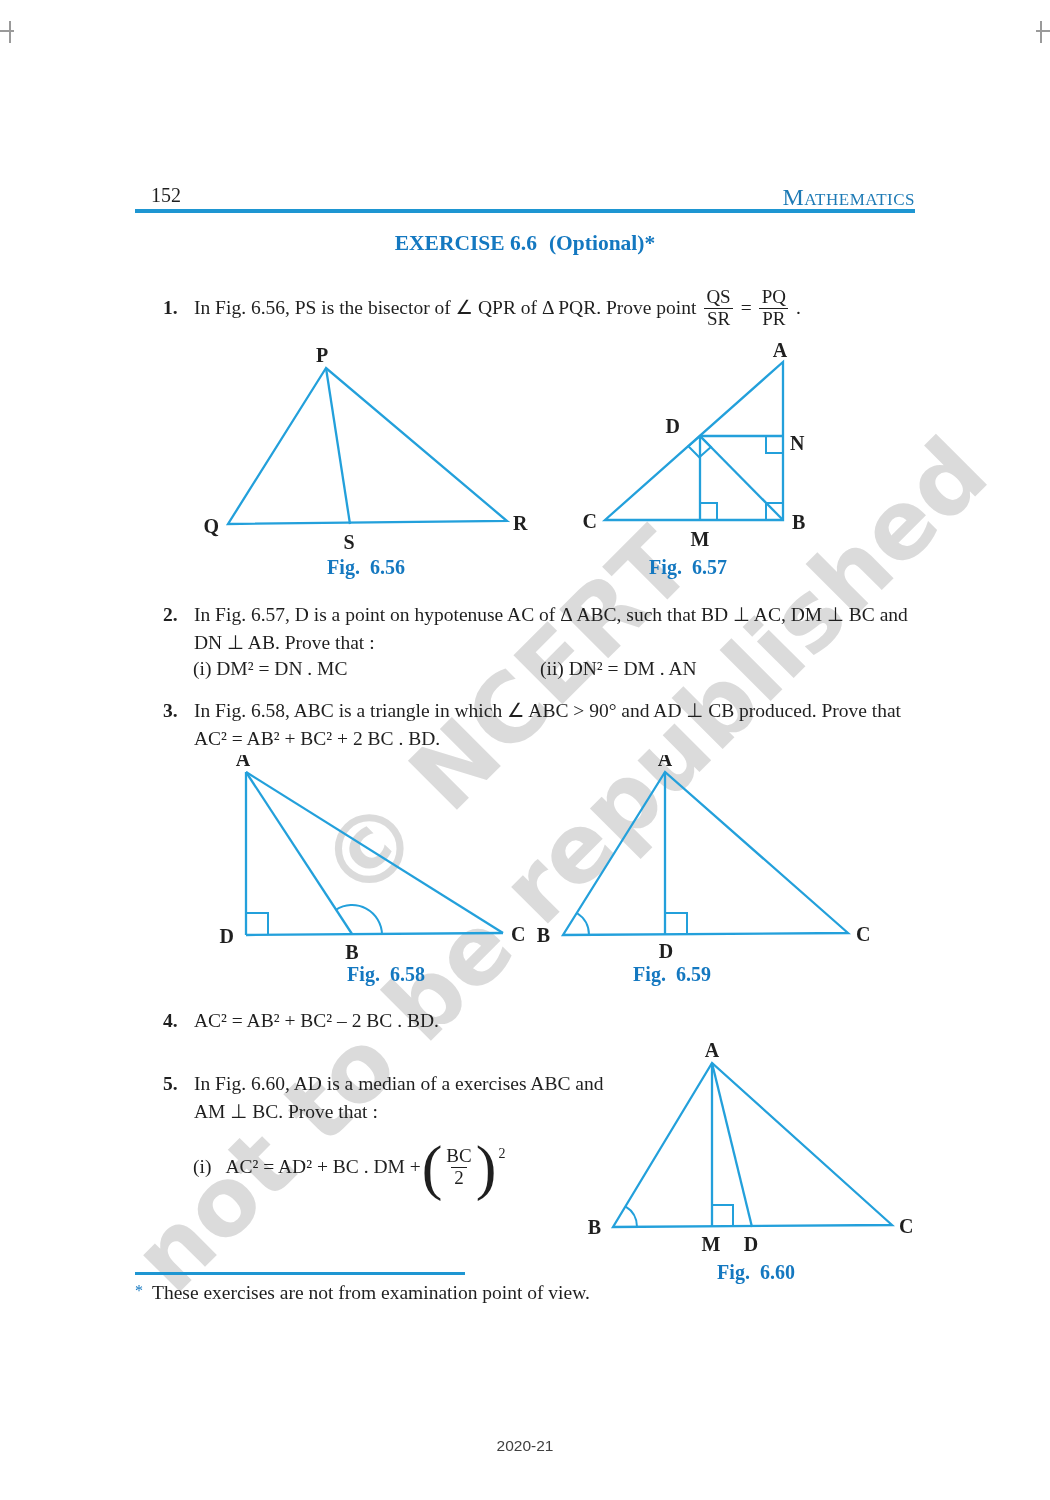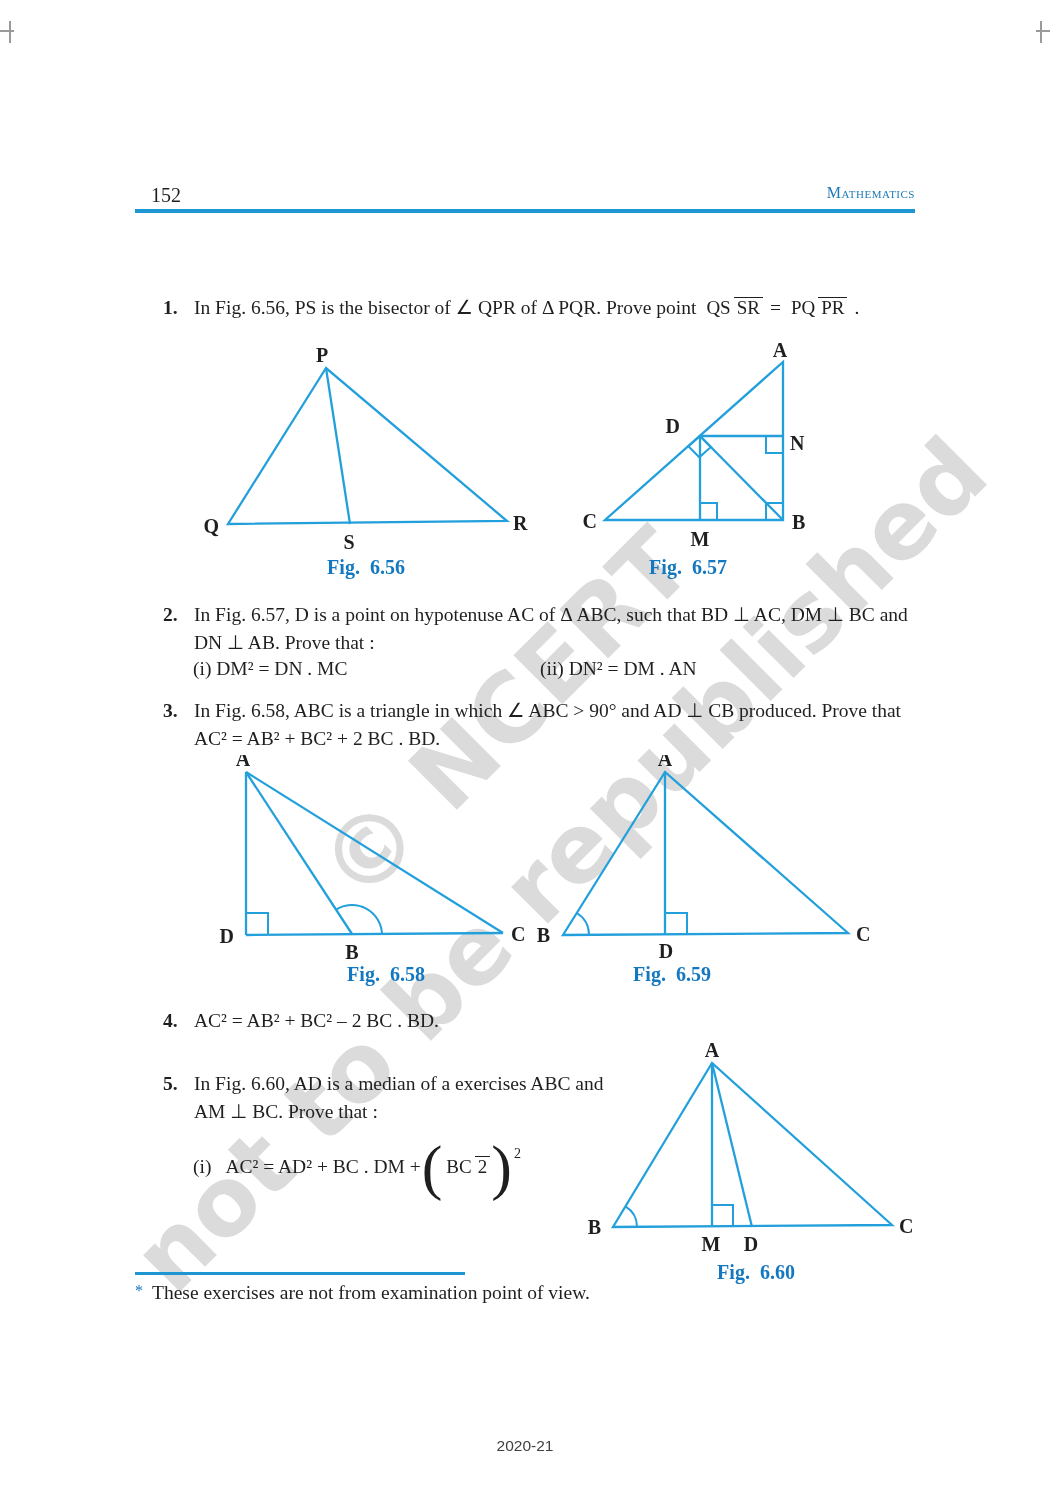--- a/index.html
+++ b/index.html
@@ -8,21 +8,21 @@
     font-family:"Liberation Serif", serif; color:#1f1f1f; overflow:hidden;
   }
   .abs { position:absolute; }
 
   
   .crop { position:absolute; background:#9a9a9a; z-index:1; }
 
   
   .hdr-num { left:135px; top:184px; font-size:20px; z-index:1;margin-left:16px; }
   .hdr-subject {
-    right:135px; top:184px; font-size:16px; font-variant:small-caps;
+    right:135px; top:184px; font-size:24px; font-variant:small-caps;
     color:#1d7ab5; letter-spacing:0.5px; z-index:1;
   }
   .hdr-rule { left:135px; top:209px; width:780px; height:4px; background:#1e96d2; z-index:1; }
 
   
   .title {
     left:0; top:231px; width:1050px; text-align:center; font-weight:bold;
     font-size:21.5px; color:#1478c0; z-index:1;
   }
   .title .gap { display:inline-block; width:12px; }
@@ -38,21 +38,21 @@
   .wm2 { left:560px; top:865px; }
 
   
   .problem { position:absolute; left:163px; width:760px; display:flex; align-items:flex-start;
              font-size:19.5px; line-height:27.5px; z-index:1; }
   .pnum { font-weight:bold; flex:0 0 31px; }
   .ptext { flex:1; }
   .pline { white-space:nowrap; }
   .ws-wide { word-spacing:0.22em; }
 
-  .frac { display:inline-flex; flex-direction:row; align-items:center;
+  .frac { display:inline-flex; flex-direction:column; align-items:center;
           font-size:19px; line-height:1.1; vertical-align:middle; }
   .fnum { padding:0 3px; }
   .fden { border-top:1.7px solid #1f1f1f; padding:0 3px; }
   .p1line { display:flex; align-items:center; gap:7px; }
 
   .p2items { position:absolute; left:193px; top:658px; width:730px; font-size:19.5px; z-index:1; }
   .p2items .it2 { position:absolute; left:347px; top:0; }
 
   .equation { position:absolute; left:193px; top:1141px; display:flex; align-items:center;
               font-size:19.5px; z-index:1; }
@@ -86,20 +86,23 @@
   <div class="crop" style="left:1036px;top:30px;width:14px;height:2px;"></div>
   <div class="crop" style="left:1040px;top:21px;width:2px;height:22px;"></div>
 
   <div class="wm wm1">© NCERT</div>
   <div class="wm wm2">not to be republished</div>
 
   <div class="abs hdr-num">152</div>
   <div class="abs hdr-subject">Mathematics</div>
   <div class="abs hdr-rule"></div>
 
+  <div class="abs title">
+    <span>EXERCISE 6.6</span><span class="gap"></span><span>(Optional)*</span>
+  </div>
 
   <div class="problem" style="top:285px;height:46px;align-items:center;">
     <span class="pnum">1.</span>
     <span class="ptext p1line">
       <span class="pline">In Fig. 6.56, PS is the bisector of ∠ QPR of Δ PQR. Prove point</span>
       <span class="frac">
         <span class="fnum">QS</span>
         <span class="fden">SR</span>
       </span>
       <span>=</span>

